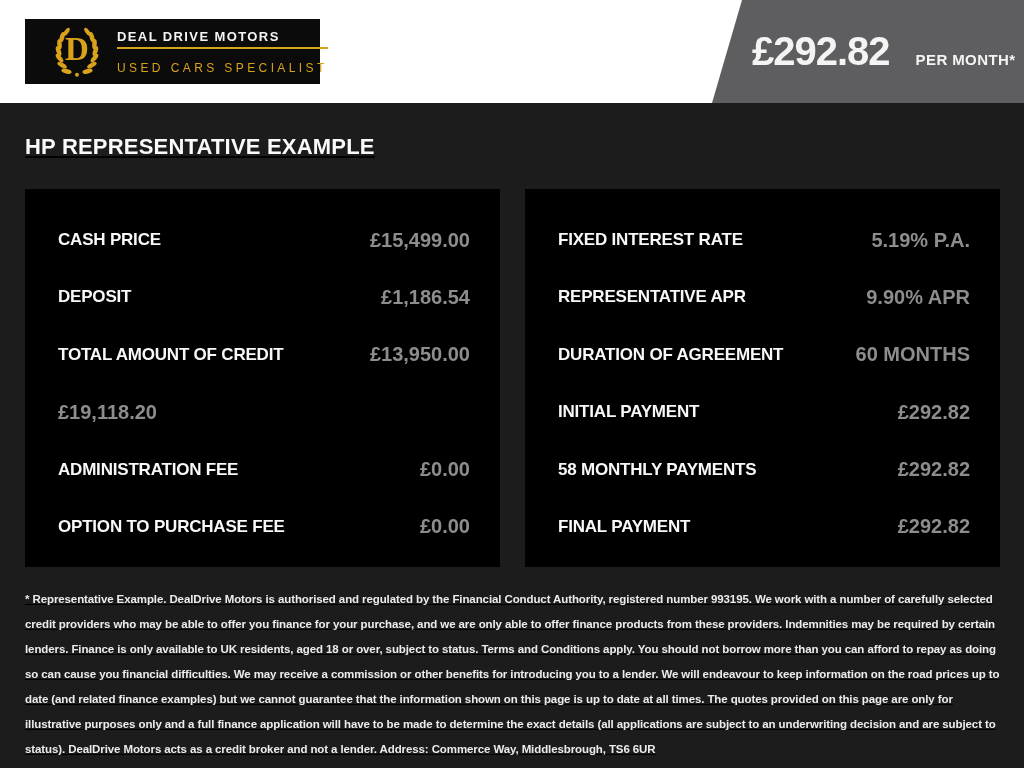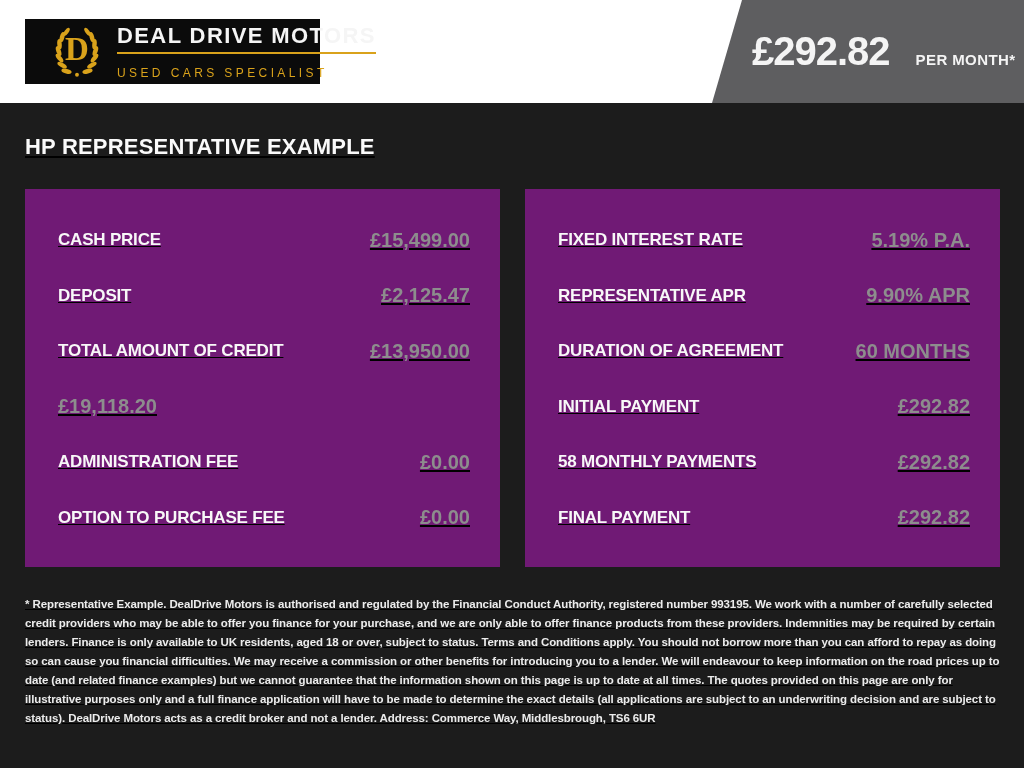--- a/index.html
+++ b/index.html
@@ -24,21 +24,21 @@
   }
   .wreath { position:relative; width:56px; height:56px; flex:0 0 auto; }
   .wreath svg { width:100%; height:100%; display:block; }
   .monogram {
     position:absolute; top:50%; left:50%; transform:translate(-50%,-56%);
     font-family:"Liberation Serif", serif; font-weight:bold;
     font-size:33px; color:#d9a21b;
   }
   .logo-text { display:flex; flex-direction:column; }
   .logo-name {
-    color:#f5f5f5; font-size:22px; font-weight:bold; letter-spacing:1.4px;
+    color:#f5f5f5; font-size:13px; font-weight:bold; letter-spacing:1.4px;
     border-bottom:2px solid #d9a21b; padding-bottom:3px; white-space:nowrap;
   }
   .logo-tagline {
     color:#d9a21b; font-size:12px; font-weight:normal; letter-spacing:3.4px;
     margin-top:12px; white-space:nowrap;
   }
 
   .price-banner {
     position:absolute; top:0; right:0;
     width:312px; height:103px;
@@ -53,32 +53,32 @@
 
   
   .main { padding:0 24px 0 25px;text-decoration:underline; }
   .page-title {
     margin-top:31px;
     color:#fafafa; font-size:22px; font-weight:bold; letter-spacing:0.2px;
   }
   .panels { display:flex; gap:25px; margin-top:29px; }
   .panel {
     width:475px; height:378px;
-    background:#701a75;
-    padding:26px 30px 24px 33px;
+    background:#000000;
+    padding:26px 30px 15px 33px;
     display:flex; flex-direction:column; justify-content:space-between;
   }
   .frow { display:flex; justify-content:space-between; align-items:center; height:50px; }
   .lbl { color:#f8f8f8; font-size:17px; font-weight:bold; letter-spacing:-0.2px; white-space:nowrap; }
   .val { color:#8d8d8d; font-size:20px; font-weight:bold; white-space:nowrap;text-align:right; }
 
   .disclaimer {
-    margin-top:28px; width:977px;
+    margin-top:20px; width:977px;
     color:#ececec; font-size:11.5px; font-weight:bold;
-    line-height:19px; letter-spacing:-0.1px;
+    line-height:25px; letter-spacing:-0.1px;
   }
 </style>
 </head>
 <body>
 
 <div class="header">
 
   <div class="logo-box">
     <div class="wreath">
       <svg viewBox="0 0 64 60" aria-hidden="true">
@@ -127,21 +127,21 @@
 
   <div class="panels">
 
     <div class="panel">
       <div class="frow">
         <span class="lbl">CASH PRICE</span>
         <span class="val">£15,499.00</span>
       </div>
       <div class="frow">
         <span class="lbl">DEPOSIT</span>
-        <span class="val">£2,125.47</span>
+        <span class="val">£1,186.54</span>
       </div>
       <div class="frow">
         <span class="lbl">TOTAL AMOUNT OF CREDIT</span>
         <span class="val">£13,950.00</span>
       </div>
       <div class="frow">
         <span class="val">£19,118.20</span>
       </div>
       <div class="frow">
         <span class="lbl">ADMINISTRATION FEE</span>

